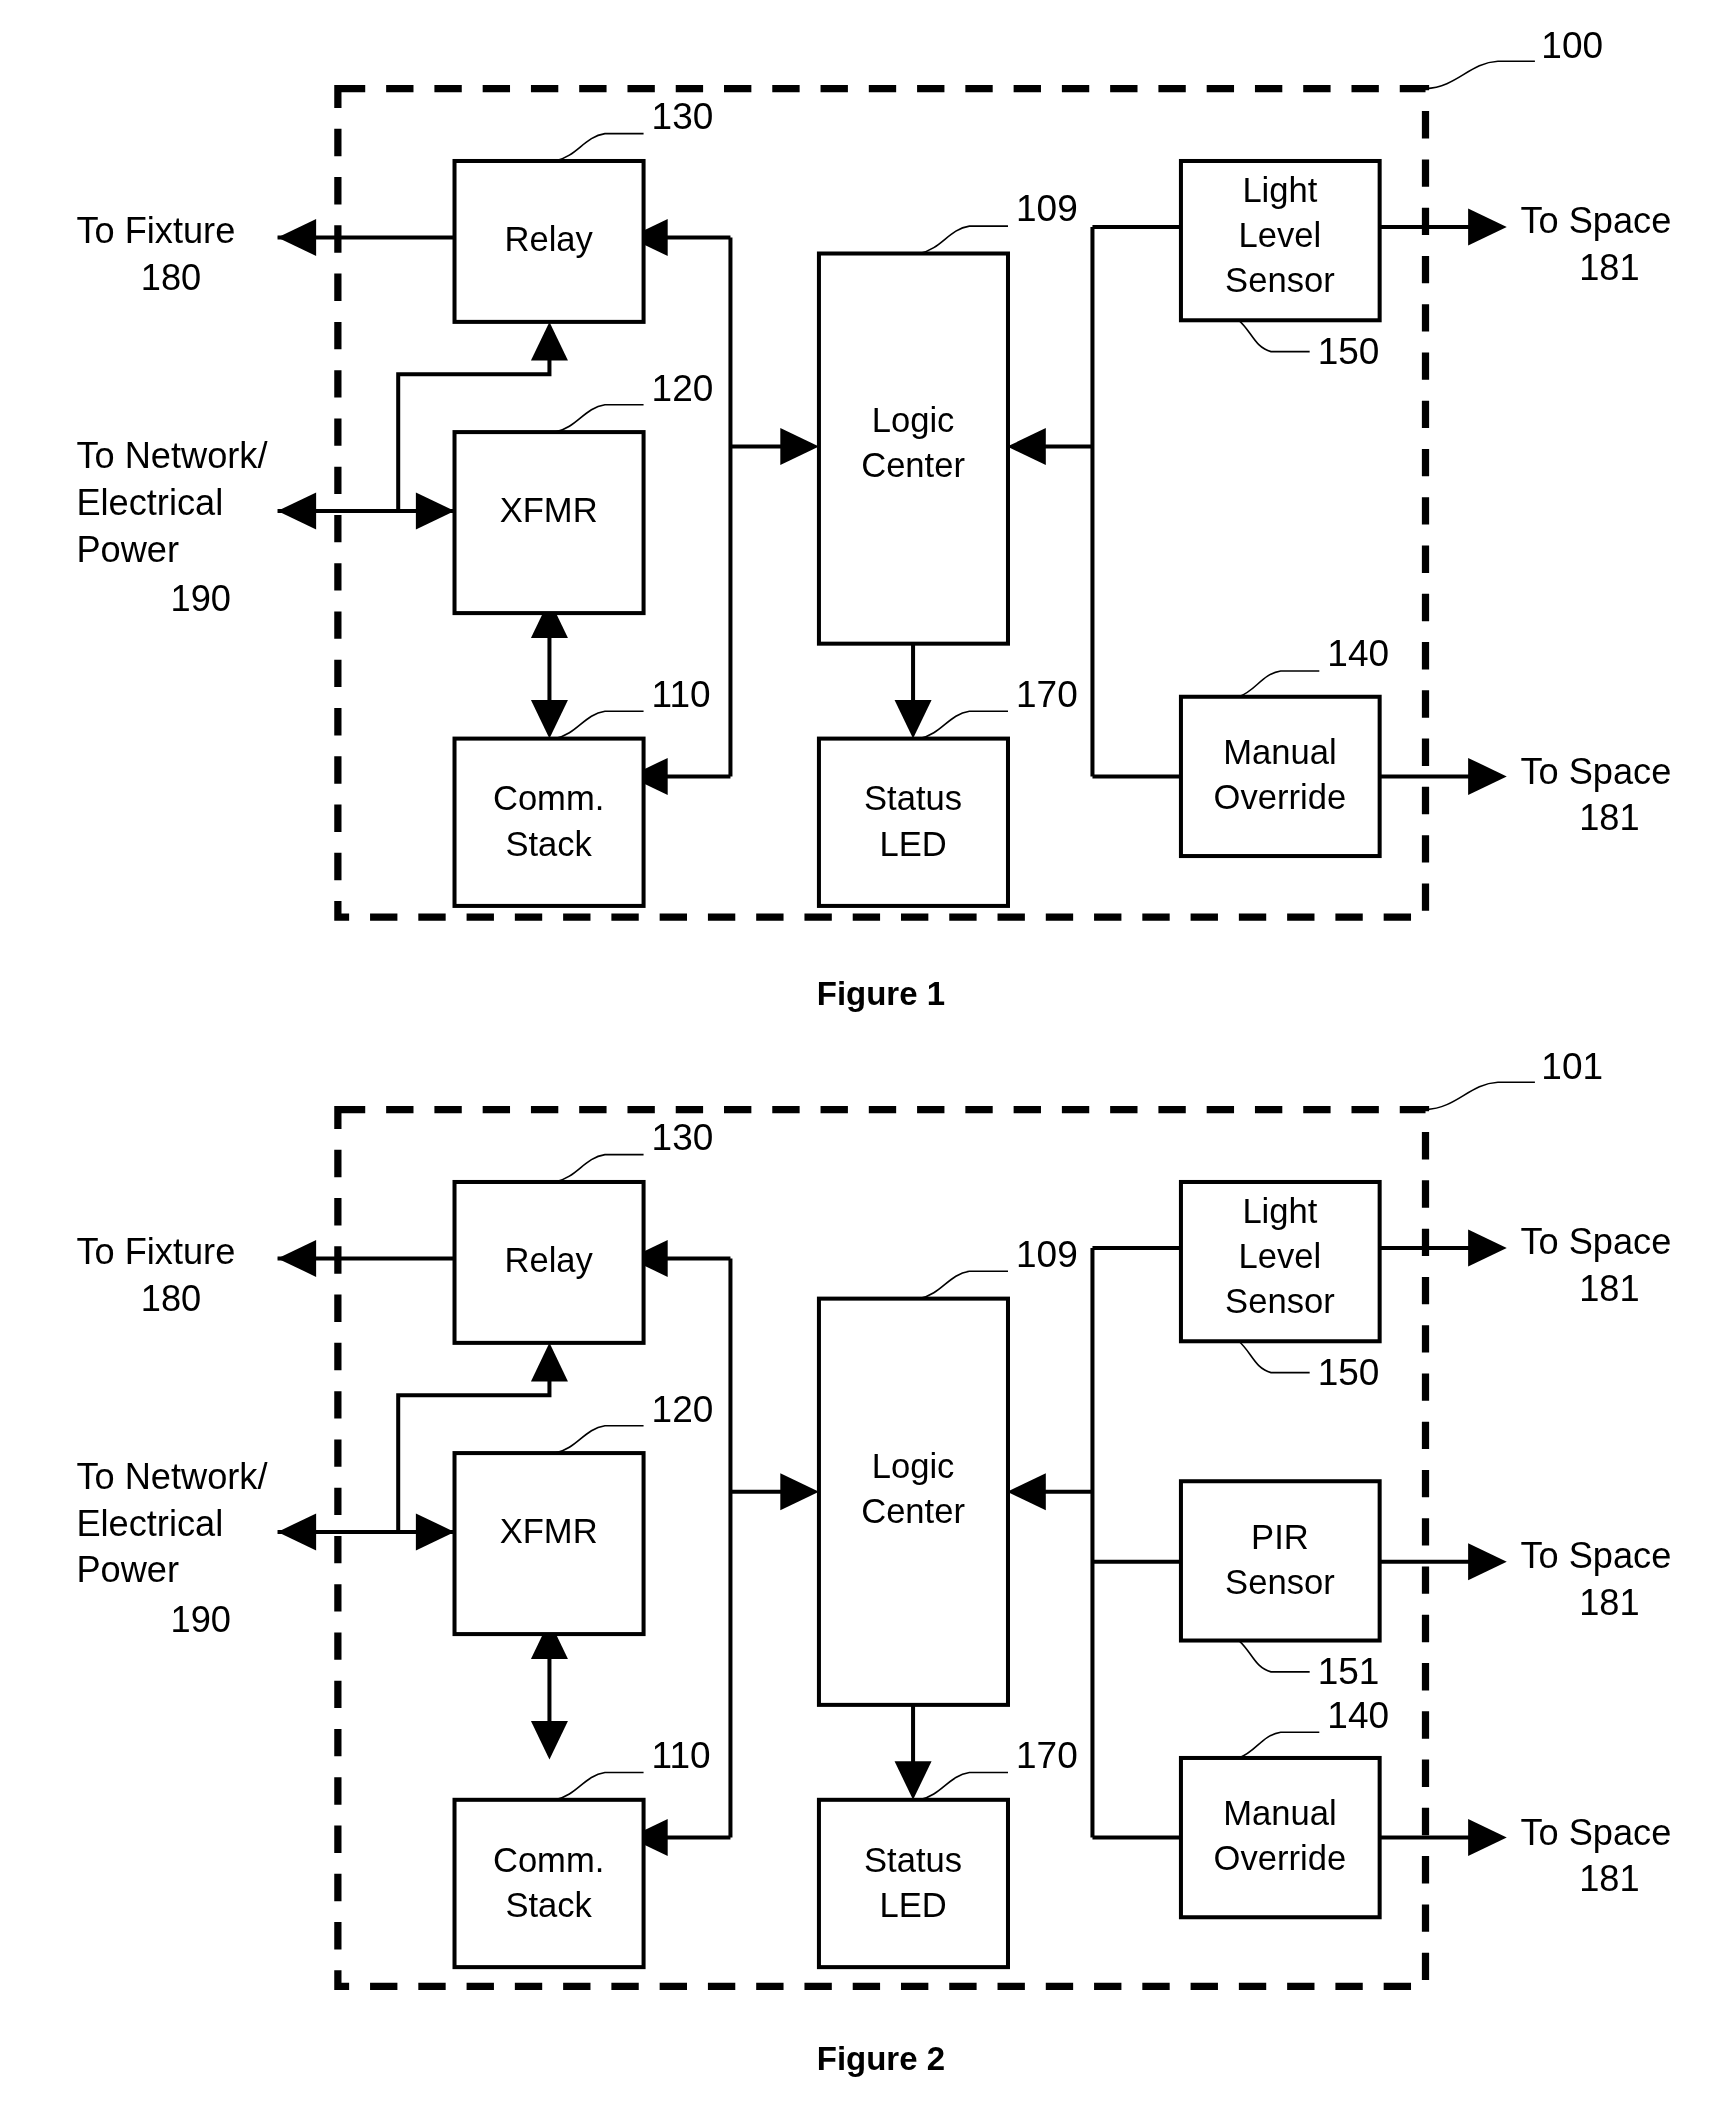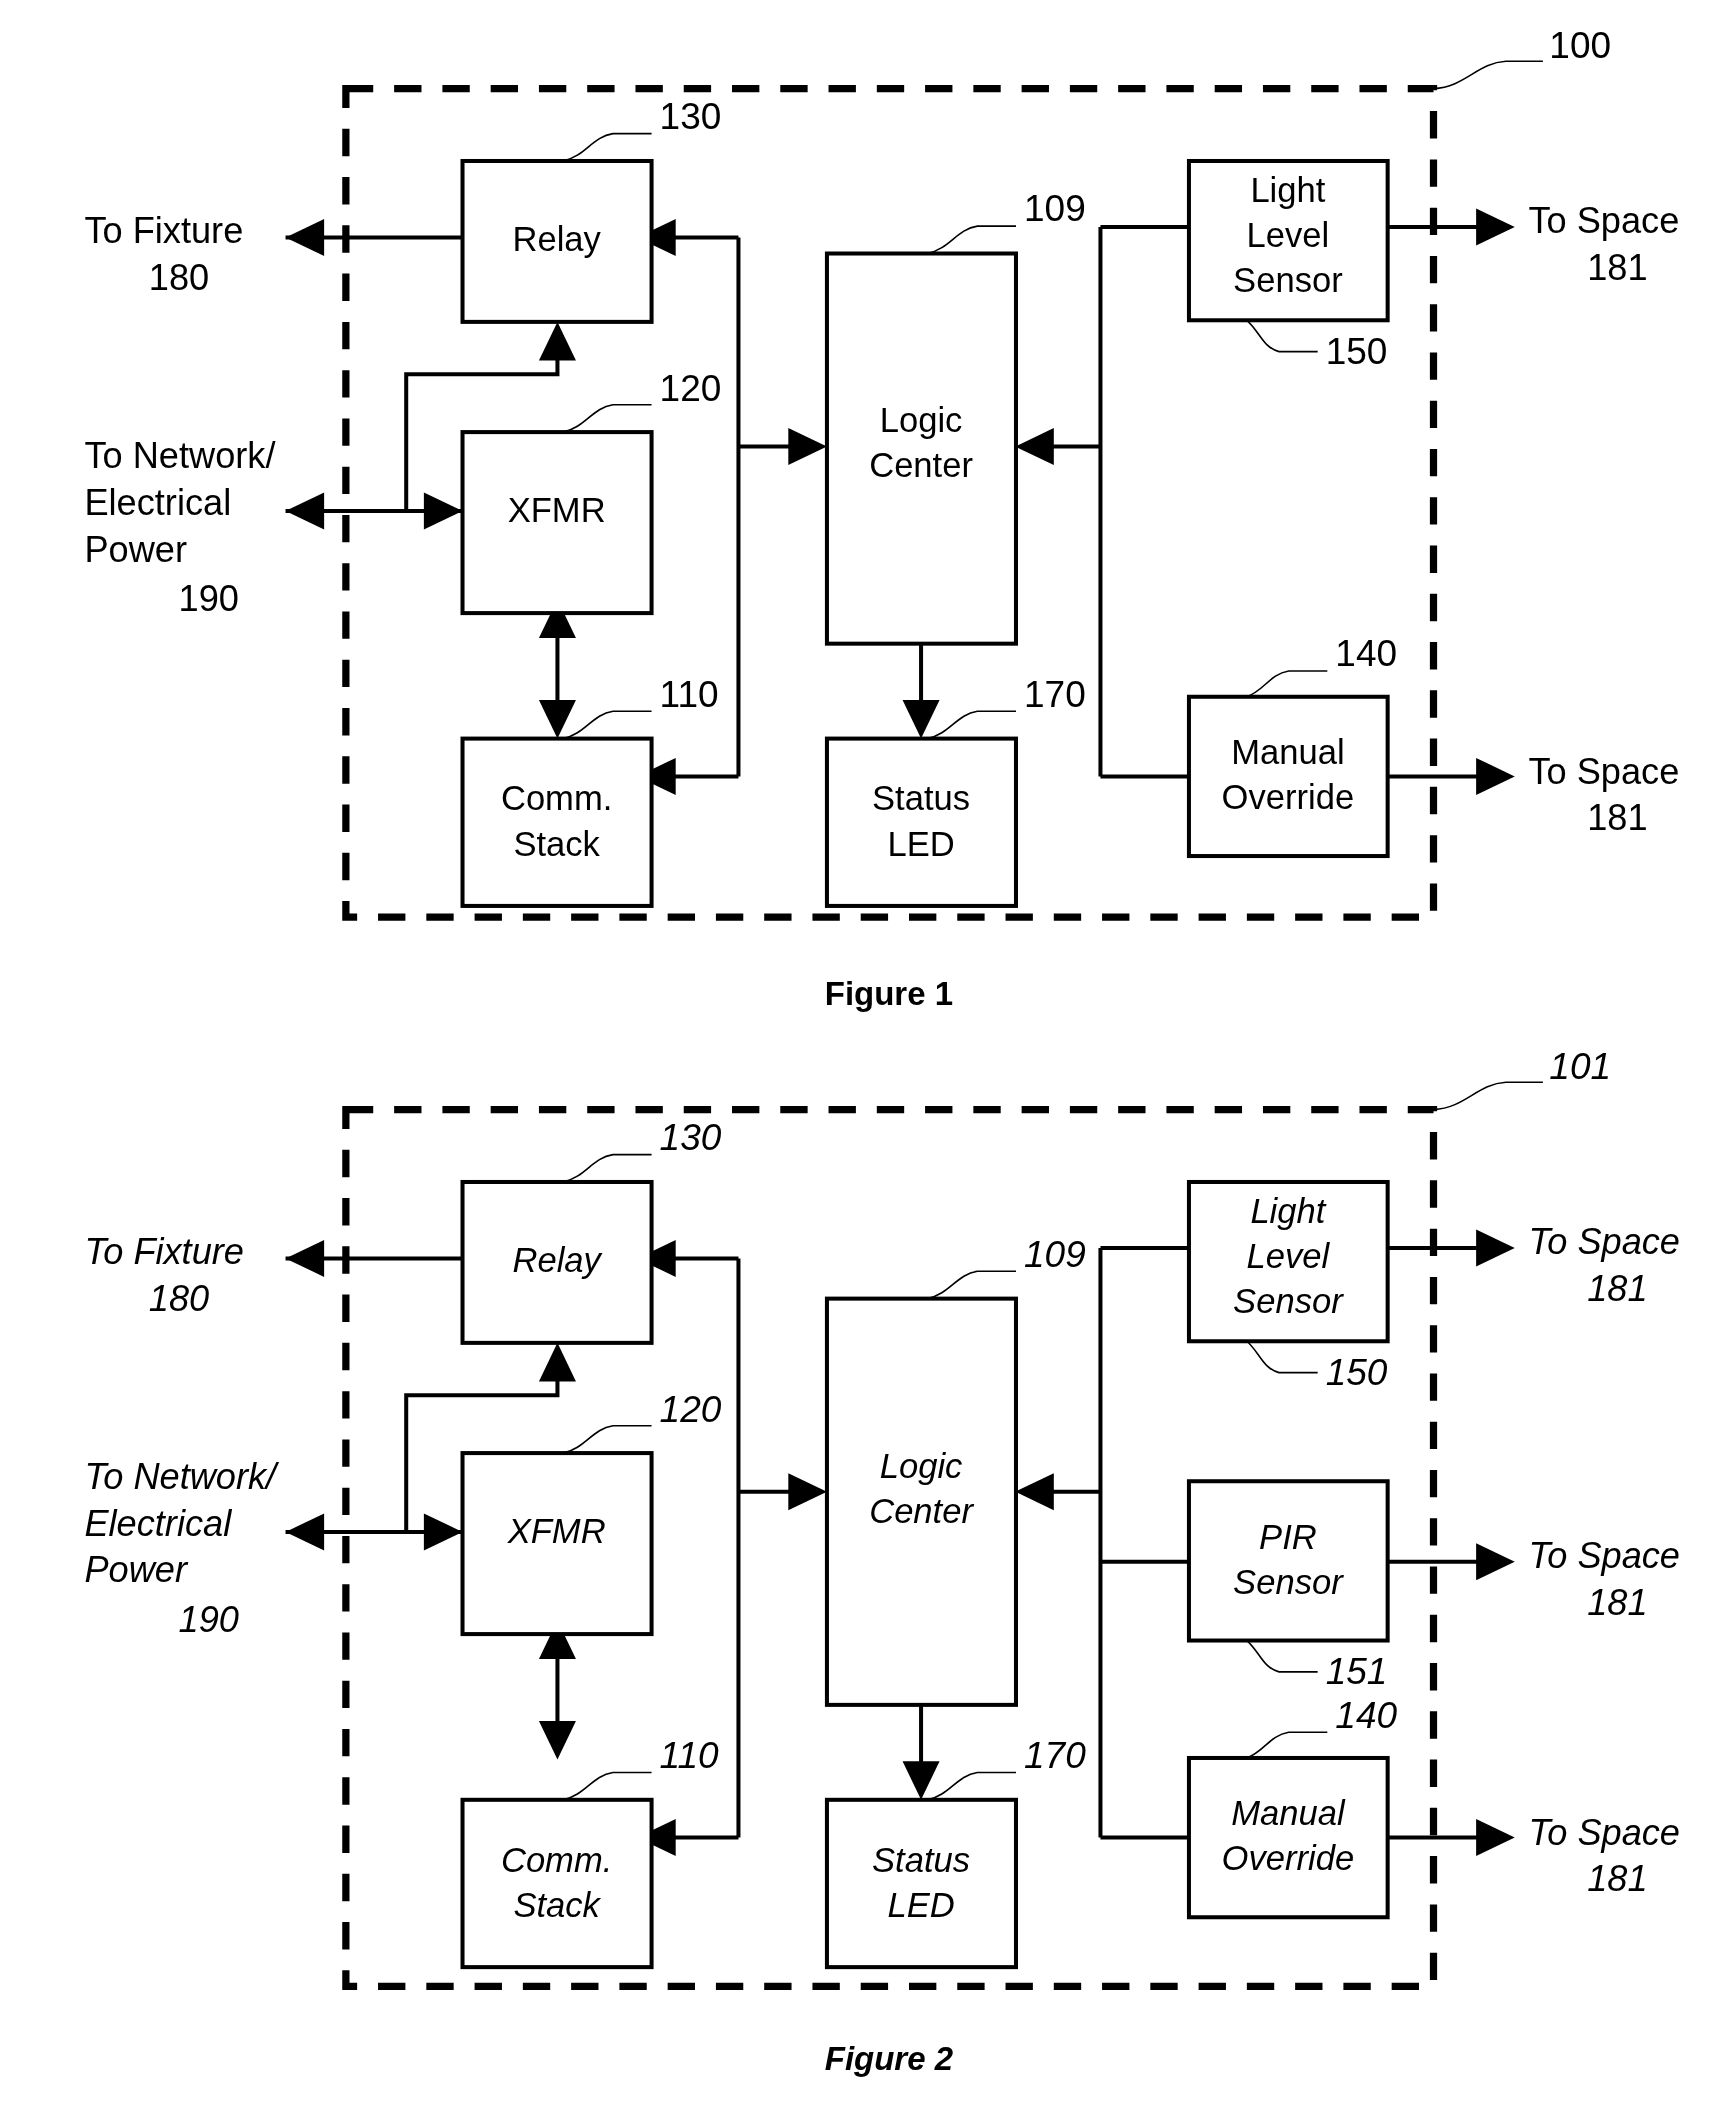--- a/index.html
+++ b/index.html
@@ -11,25 +11,25 @@
   body {
     width: 1732px;
     height: 2108px;
     position: relative;
     font-family: "Liberation Sans", sans-serif;
     color: #000000;
     overflow: hidden;
   }
   .figure-sheet {
     position: absolute;
-    left: 8px;
+    left: 0;
     width: 1400px;
   }
   #figure-1-sheet { top: 0; height: 1046px; }
-  #figure-2-sheet { top: 1021px; height: 1087px; font-style: italic; }
+  #figure-2-sheet { top: 1021px; height: 1087px; }
 
   svg.diagram {
     display: block;
     width: 1732px;
   }
 
   
   .enclosure {
     fill: none;
     stroke: #000000;

